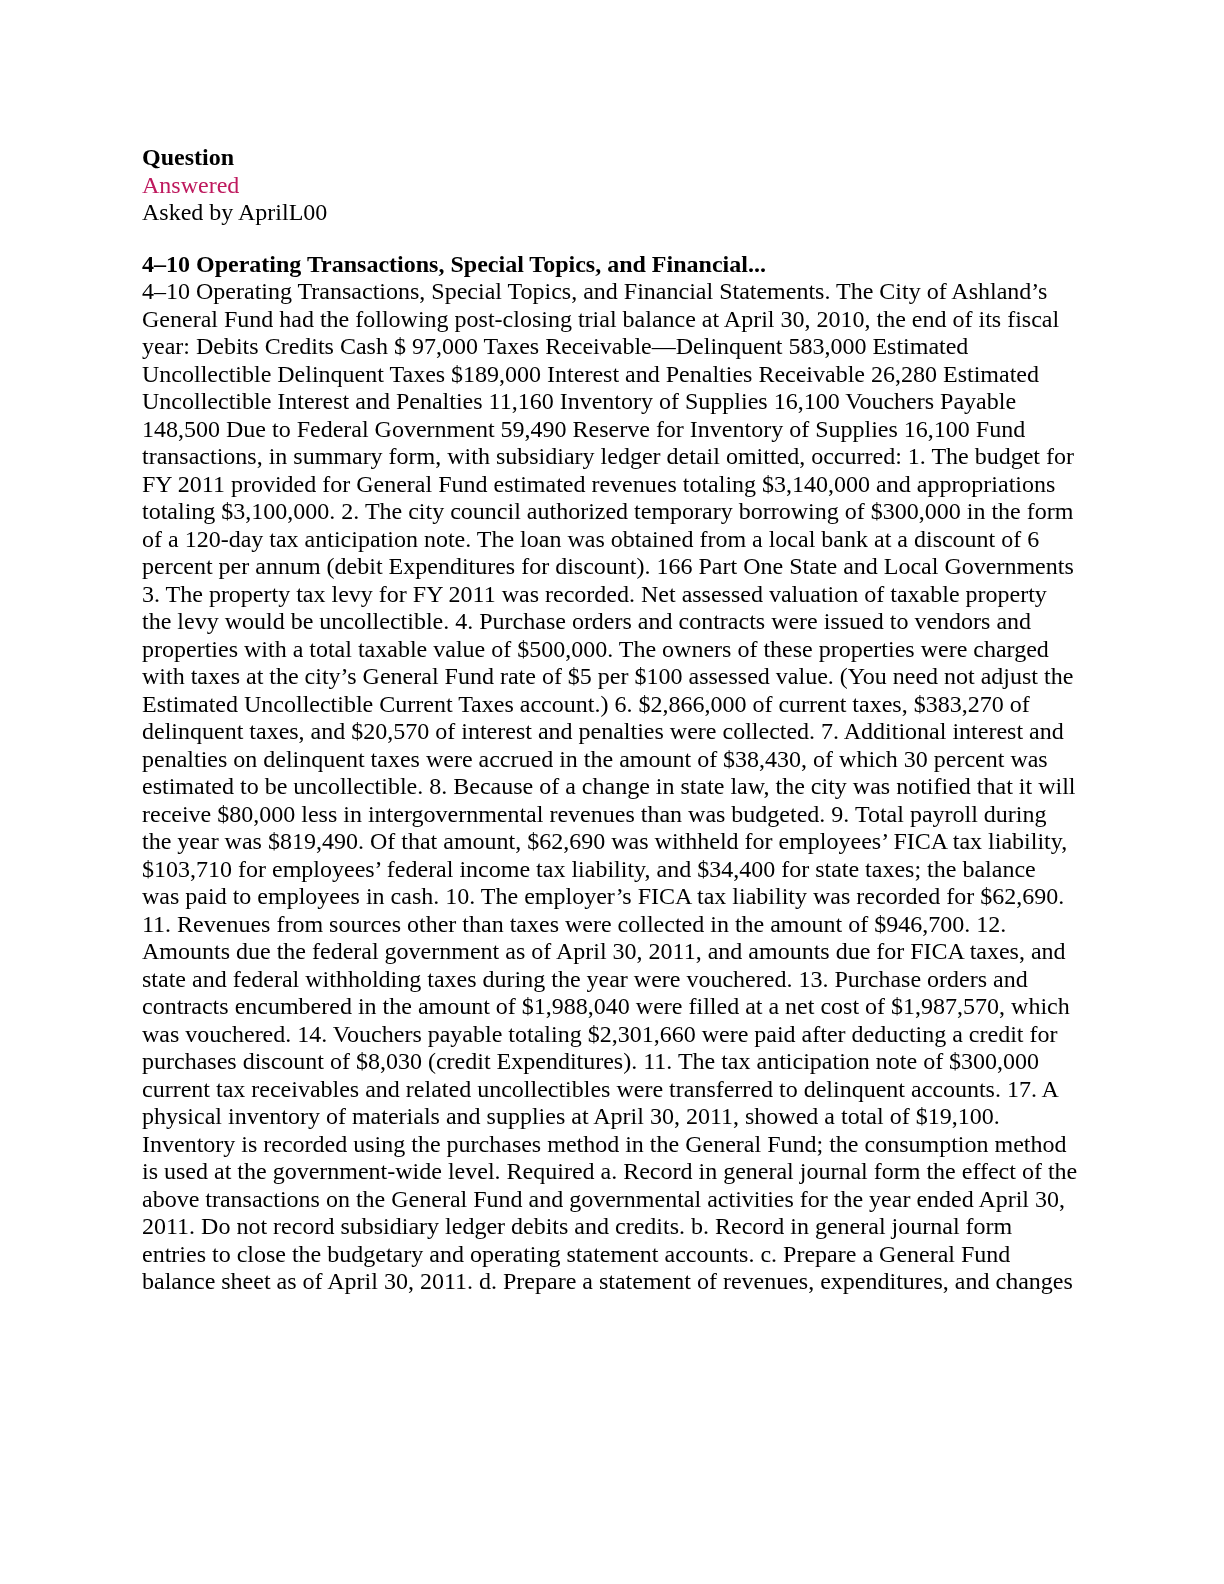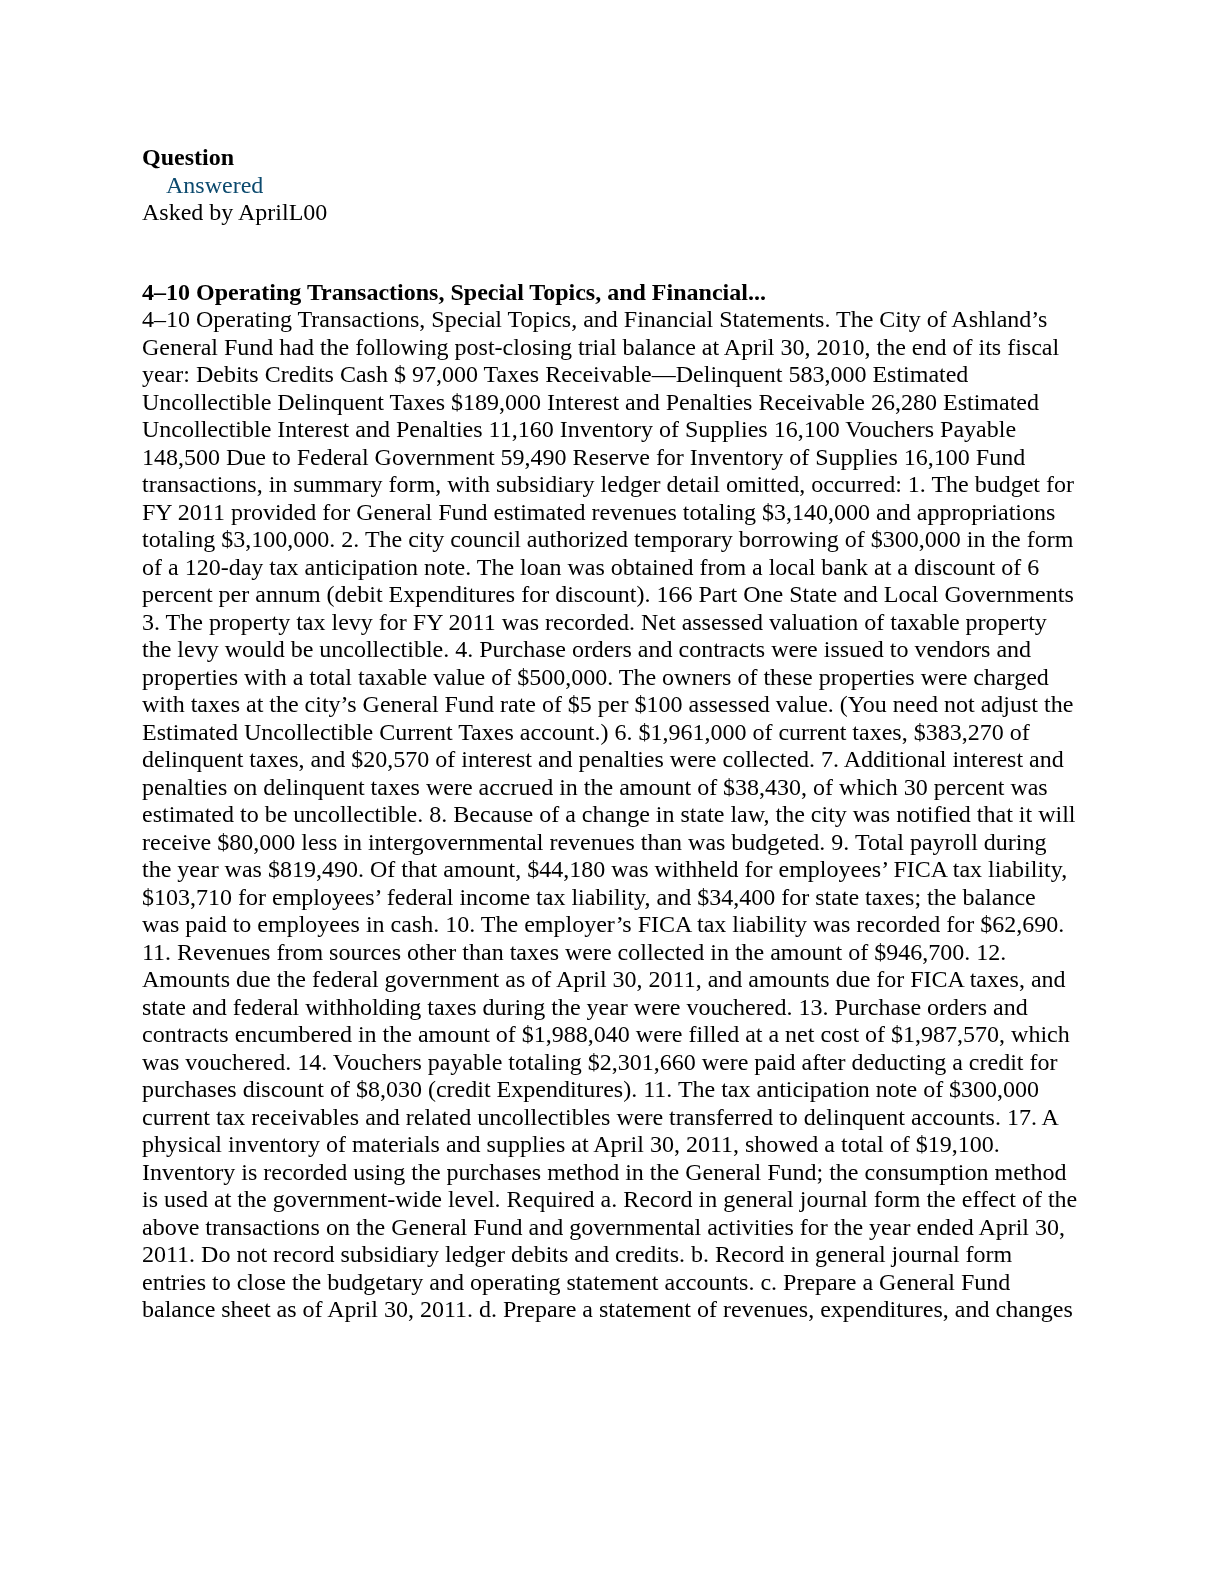--- a/index.html
+++ b/index.html
@@ -28,21 +28,21 @@
     line-height: 27.5px;
     white-space: nowrap;
   }
   .q-title {
     font-weight: bold;
   }
   .q-status {
     
   }
   .q-heading {
-    margin-top: 52px;
+    margin-top: 24px;
     font-size: 24px;
     line-height: 27.5px;
     font-weight: bold;
     white-space: nowrap;
   }
   .q-body {
     font-size: 24px;
   }
   .q-line {
     font-size: 24px;
@@ -50,21 +50,21 @@
     white-space: nowrap;
   }
 </style>
 </head>
 <body>
 
 <div class="page">
   <div class="content">
     <div class="header">
       <div class="hdr-line q-title">Question</div>
-      <div class="hdr-line q-status" style="color: #0c4a6e; margin-left: 24px;">Answered</div>
+      <div class="hdr-line q-status" style="color: #be185d;">Answered</div>
       <div class="hdr-line q-asker">Asked by AprilL00</div>
     </div>
 
     <div class="q-heading">4–10 Operating Transactions, Special Topics, and Financial...</div>
 
     <div class="q-body">
         <div class="q-line">4–10 Operating Transactions, Special Topics, and Financial Statements. The City of Ashland’s</div>
         <div class="q-line">General Fund had the following post-closing trial balance at April 30, 2010, the end of its fiscal</div>
         <div class="q-line">year: Debits Credits Cash $ 97,000 Taxes Receivable—Delinquent 583,000 Estimated</div>
         <div class="q-line">Uncollectible Delinquent Taxes $189,000 Interest and Penalties Receivable 26,280 Estimated</div>
@@ -72,26 +72,26 @@
         <div class="q-line">148,500 Due to Federal Government 59,490 Reserve for Inventory of Supplies 16,100 Fund</div>
         <div class="q-line">transactions, in summary form, with subsidiary ledger detail omitted, occurred: 1. The budget for</div>
         <div class="q-line">FY 2011 provided for General Fund estimated revenues totaling $3,140,000 and appropriations</div>
         <div class="q-line">totaling $3,100,000. 2. The city council authorized temporary borrowing of $300,000 in the form</div>
         <div class="q-line">of a 120-day tax anticipation note. The loan was obtained from a local bank at a discount of 6</div>
         <div class="q-line">percent per annum (debit Expenditures for discount). 166 Part One State and Local Governments</div>
         <div class="q-line">3. The property tax levy for FY 2011 was recorded. Net assessed valuation of taxable property</div>
         <div class="q-line">the levy would be uncollectible. 4. Purchase orders and contracts were issued to vendors and</div>
         <div class="q-line">properties with a total taxable value of $500,000. The owners of these properties were charged</div>
         <div class="q-line">with taxes at the city’s General Fund rate of $5 per $100 assessed value. (You need not adjust the</div>
-        <div class="q-line">Estimated Uncollectible Current Taxes account.) 6. $1,961,000 of current taxes, $383,270 of</div>
+        <div class="q-line">Estimated Uncollectible Current Taxes account.) 6. $2,866,000 of current taxes, $383,270 of</div>
         <div class="q-line">delinquent taxes, and $20,570 of interest and penalties were collected. 7. Additional interest and</div>
         <div class="q-line">penalties on delinquent taxes were accrued in the amount of $38,430, of which 30 percent was</div>
         <div class="q-line">estimated to be uncollectible. 8. Because of a change in state law, the city was notified that it will</div>
         <div class="q-line">receive $80,000 less in intergovernmental revenues than was budgeted. 9. Total payroll during</div>
-        <div class="q-line">the year was $819,490. Of that amount, $44,180 was withheld for employees’ FICA tax liability,</div>
+        <div class="q-line">the year was $819,490. Of that amount, $62,690 was withheld for employees’ FICA tax liability,</div>
         <div class="q-line">$103,710 for employees’ federal income tax liability, and $34,400 for state taxes; the balance</div>
         <div class="q-line">was paid to employees in cash. 10. The employer’s FICA tax liability was recorded for $62,690.</div>
         <div class="q-line">11. Revenues from sources other than taxes were collected in the amount of $946,700. 12.</div>
         <div class="q-line">Amounts due the federal government as of April 30, 2011, and amounts due for FICA taxes, and</div>
         <div class="q-line">state and federal withholding taxes during the year were vouchered. 13. Purchase orders and</div>
         <div class="q-line">contracts encumbered in the amount of $1,988,040 were filled at a net cost of $1,987,570, which</div>
         <div class="q-line">was vouchered. 14. Vouchers payable totaling $2,301,660 were paid after deducting a credit for</div>
         <div class="q-line">purchases discount of $8,030 (credit Expenditures). 11. The tax anticipation note of $300,000</div>
         <div class="q-line">current tax receivables and related uncollectibles were transferred to delinquent accounts. 17. A</div>
         <div class="q-line">physical inventory of materials and supplies at April 30, 2011, showed a total of $19,100.</div>

